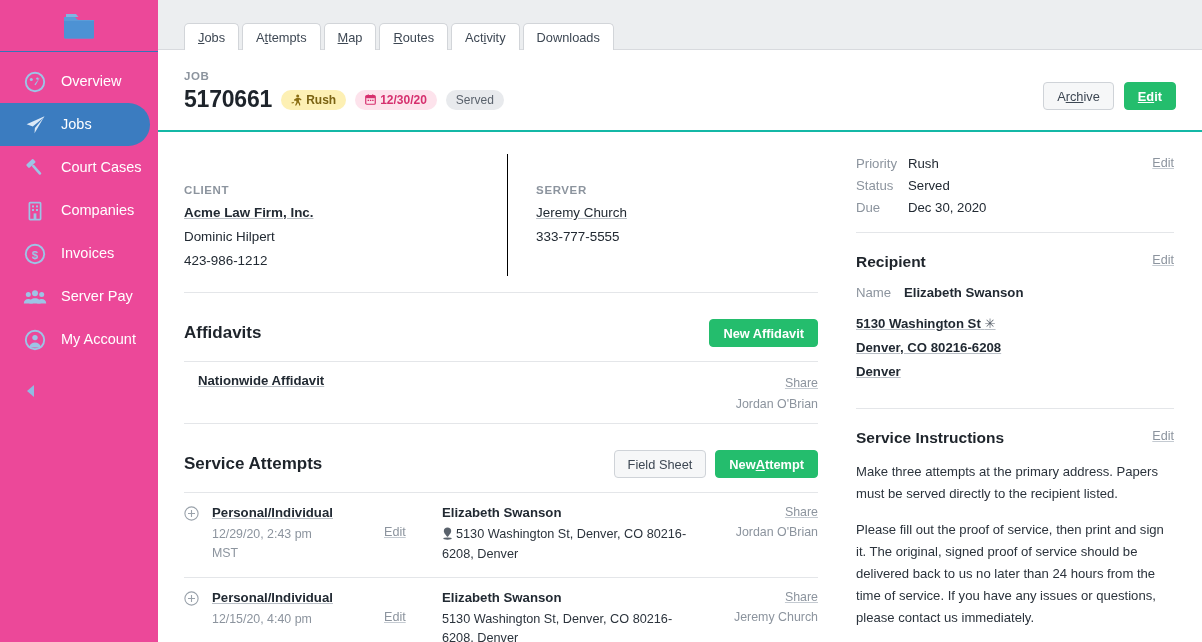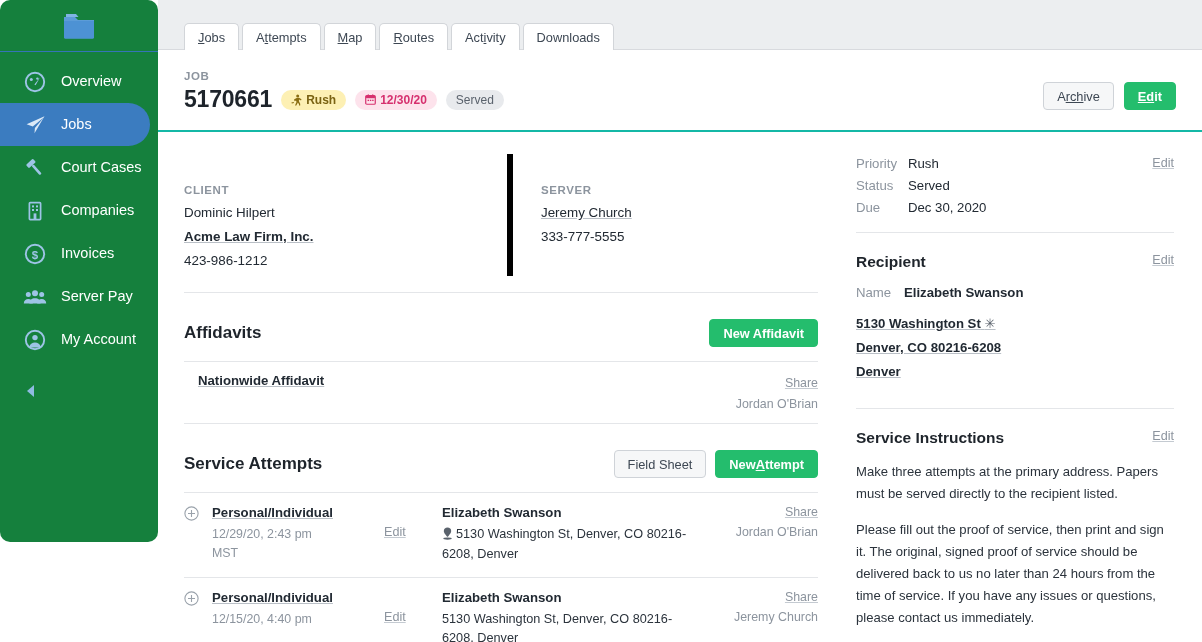--- a/index.html
+++ b/index.html
@@ -6,25 +6,24 @@
   html, body {
     width: 1202px; height: 642px;
     font-family: "Liberation Sans", sans-serif;
     background: #ffffff;
     overflow: hidden;
   }
   .app { display: flex; width: 1202px; height: 642px; }
 
   
   .sidebar {
-    width: 158px; height: 542px;
-    background: #15803d;
+    width: 158px; height: 642px;
+    background: #ec4899;
     flex: 0 0 158px;
     position: relative;
-    border-radius: 10px;
   }
   .logo-area {
     height: 52px;
     display: flex; align-items: center; justify-content: center;
     border-bottom: 1px solid #3574b7;
   }
   .logo-folder { width: 34px; height: 28px; position: relative; }
   .nav { padding-top: 8px; }
   .nav-item {
     height: 43px;
@@ -136,21 +135,21 @@
   .btn u { text-decoration: underline; }
 
   
   .body-split { display: flex; flex: 1 1 auto; min-height: 0; }
   .col-left { width: 686px; flex: 0 0 686px; padding: 0 26px; }
   .col-right { flex: 1 1 auto; padding: 0 28px 0 12px; }
 
   
   .cs-row { display: flex; padding-top: 22px; }
   .cs-block { width: 345px; }
-  .cs-block.server { border-left: 6px solid #000000; padding-left: 28px; width: 330px; }
+  .cs-block.server { border-left: 1px solid #000000; padding-left: 28px; width: 330px; }
   .cs-kicker {
     font-size: 11.5px; letter-spacing: .6px; color: #8c949e;
     font-weight: 600; margin-bottom: 9px; margin-top: 30px;
   }
   .cs-line { font-size: 13.4px; color: #222a33; margin-bottom: 7px; line-height: 1.25; }
   .cs-line.strong { font-weight: 700; }
   .lnk { color: #222a33; text-decoration: underline; text-decoration-color: #b9bfc6; cursor: pointer; }
   .lnk-gray { color: #8c949e; text-decoration: underline; text-decoration-color: #c4cad1; cursor: pointer; }
 
   .hr { height: 1px; background: #e4e6e9; margin: 16px 0 0 0; }
@@ -411,22 +410,22 @@
       </div>
     </div>
 
     <div class="body-split">
 
       <div class="col-left">
 
         <div class="cs-row">
           <div class="cs-block">
             <div class="cs-kicker">CLIENT</div>
+            <div class="cs-line strong"><span class="lnk">Acme Law Firm, Inc.</span></div>
             <div class="cs-line">Dominic Hilpert</div>
-            <div class="cs-line strong"><span class="lnk">Acme Law Firm, Inc.</span></div>
             <div class="cs-line">423-986-1212</div>
           </div>
           <div class="cs-block server">
             <div class="cs-kicker">SERVER</div>
             <div class="cs-line"><span class="lnk">Jeremy Church</span></div>
             <div class="cs-line">333-777-5555</div>
           </div>
         </div>
 
         <div class="hr"></div>

